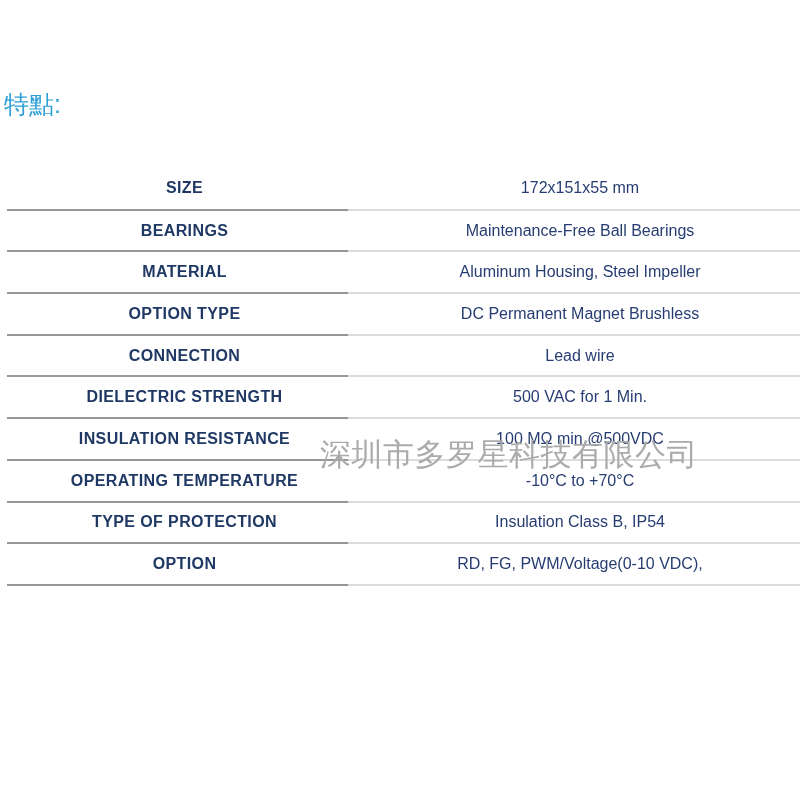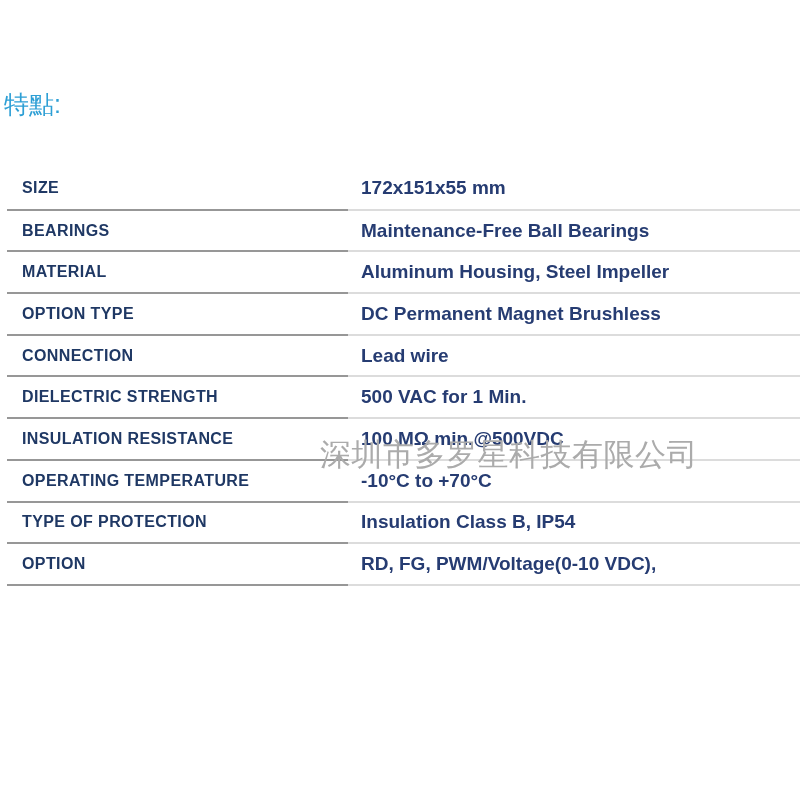--- a/index.html
+++ b/index.html
@@ -30,34 +30,35 @@
     border-collapse: collapse;
     table-layout: fixed;
   }
   .spec-table tr {
     height: 41.7px;
   }
   .spec-table td {
     vertical-align: middle;
     white-space: nowrap;
     overflow: visible;
+    text-align: center;
   }
   td.label-cell {
     width: 325px;
     padding-left: 15px;
     font-size: 16px;
     font-weight: bold;
     letter-spacing: 0.4px;
     color: #1f3864;
     border-bottom: 2px solid #979797;
   }
   td.value-cell {
     padding-left: 13px;
-    font-size: 19px;
-    font-weight: bold;
+    font-size: 16px;
+    font-weight: normal;
     color: #263c72;
     border-bottom: 2px solid #dcdcdc;
   }
   .watermark {
     position: absolute;
     left: 320px;
     top: 436px;
     font-size: 31px;
     line-height: 1.25;
     color: #ababab;

